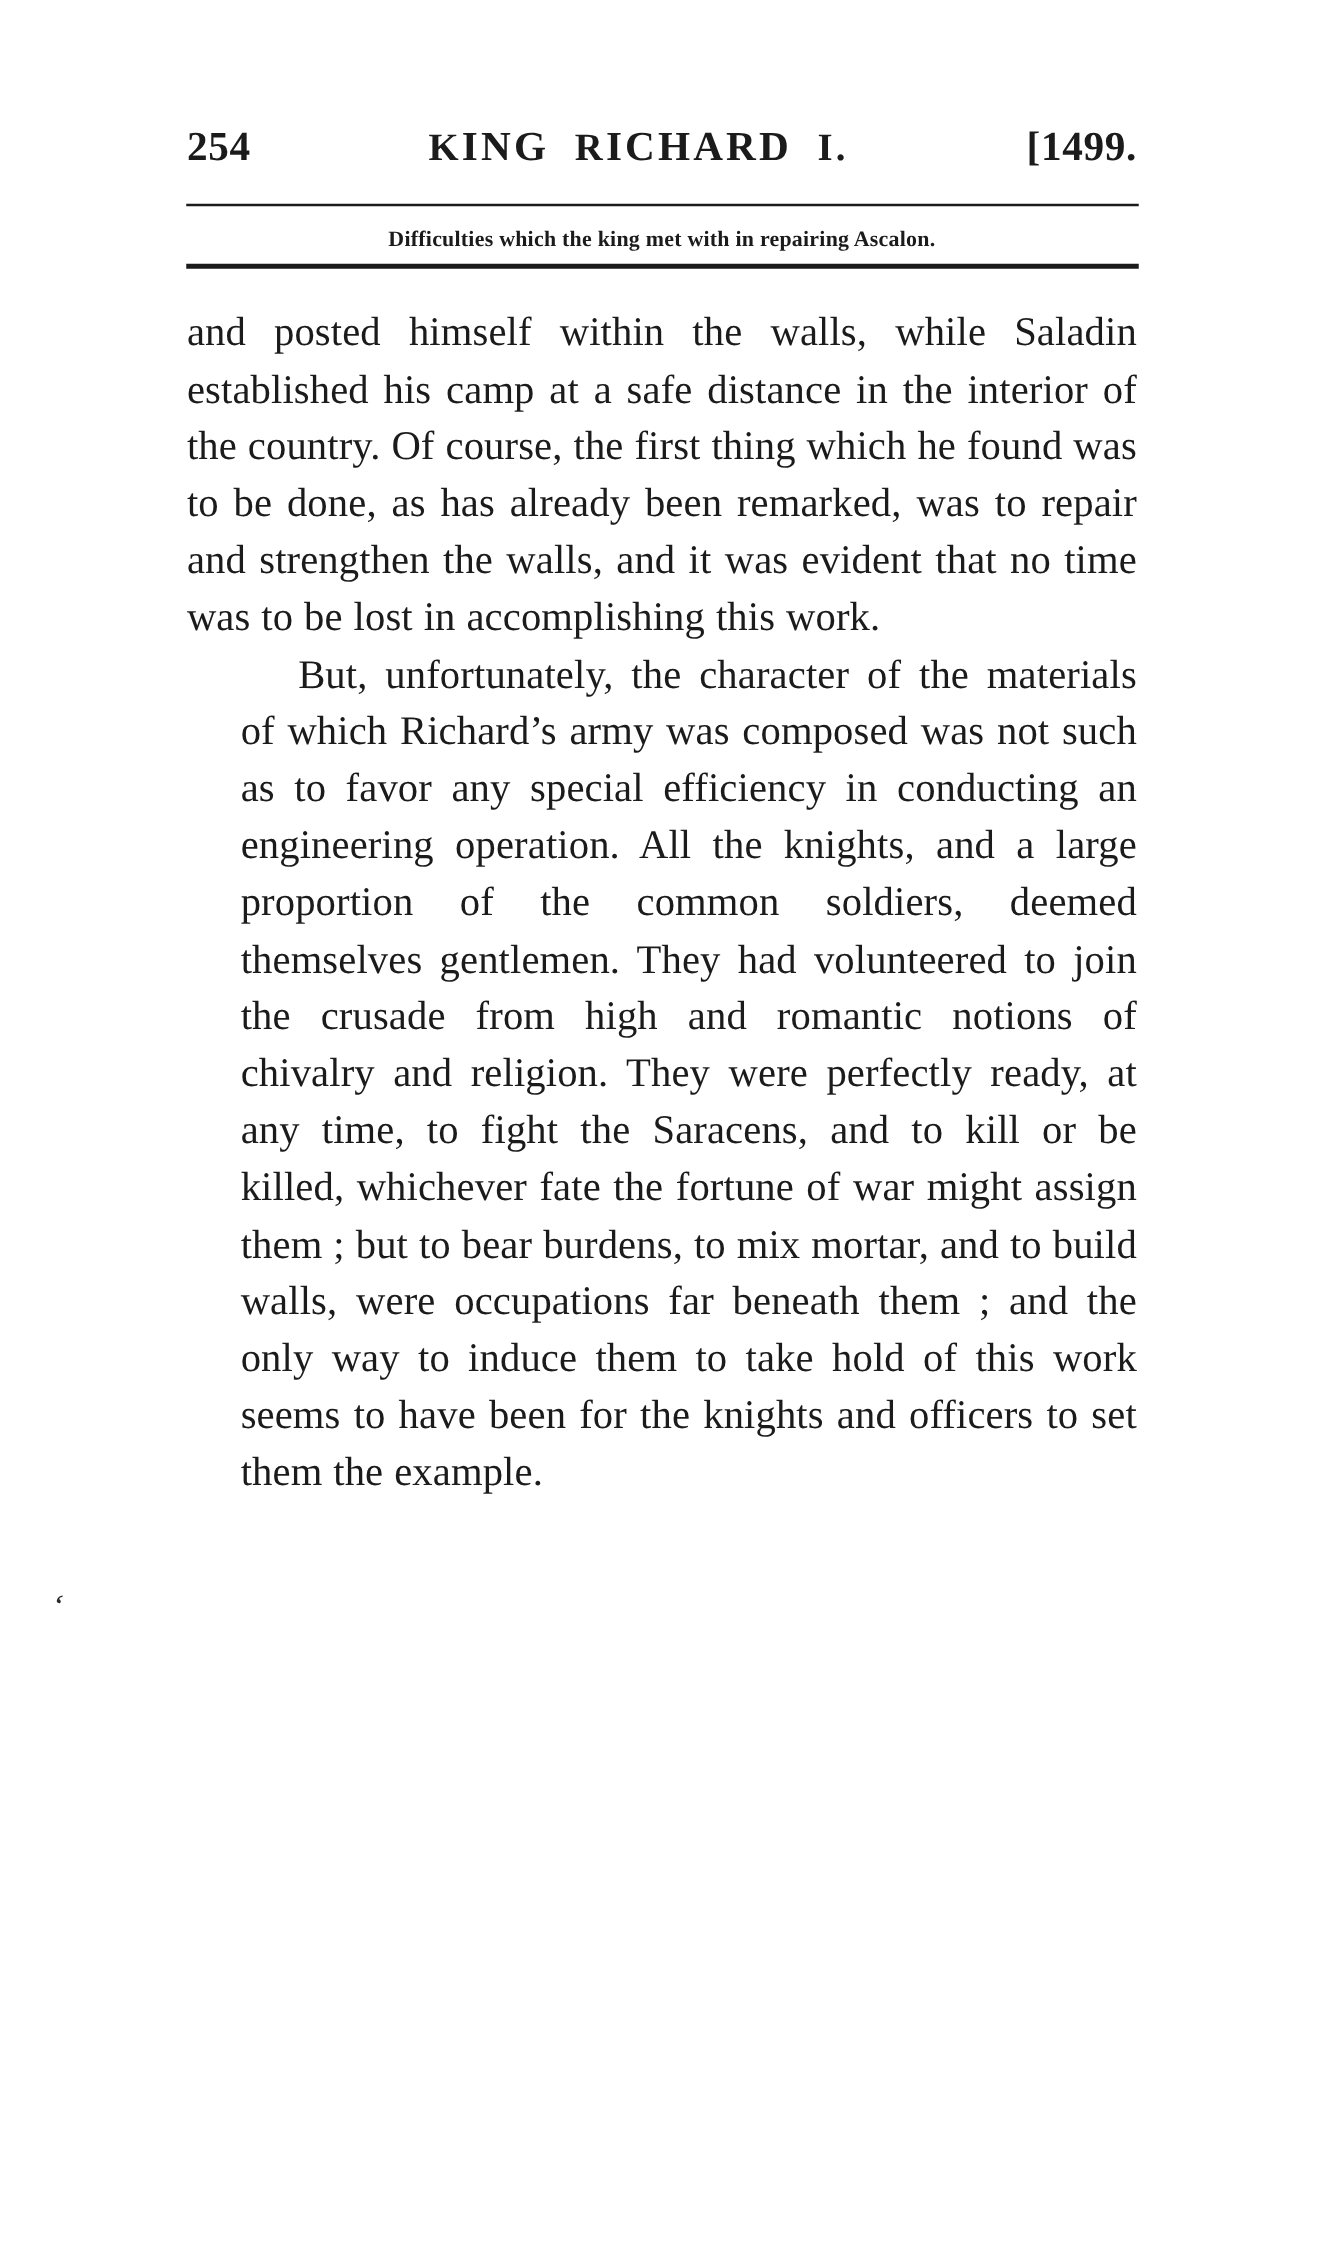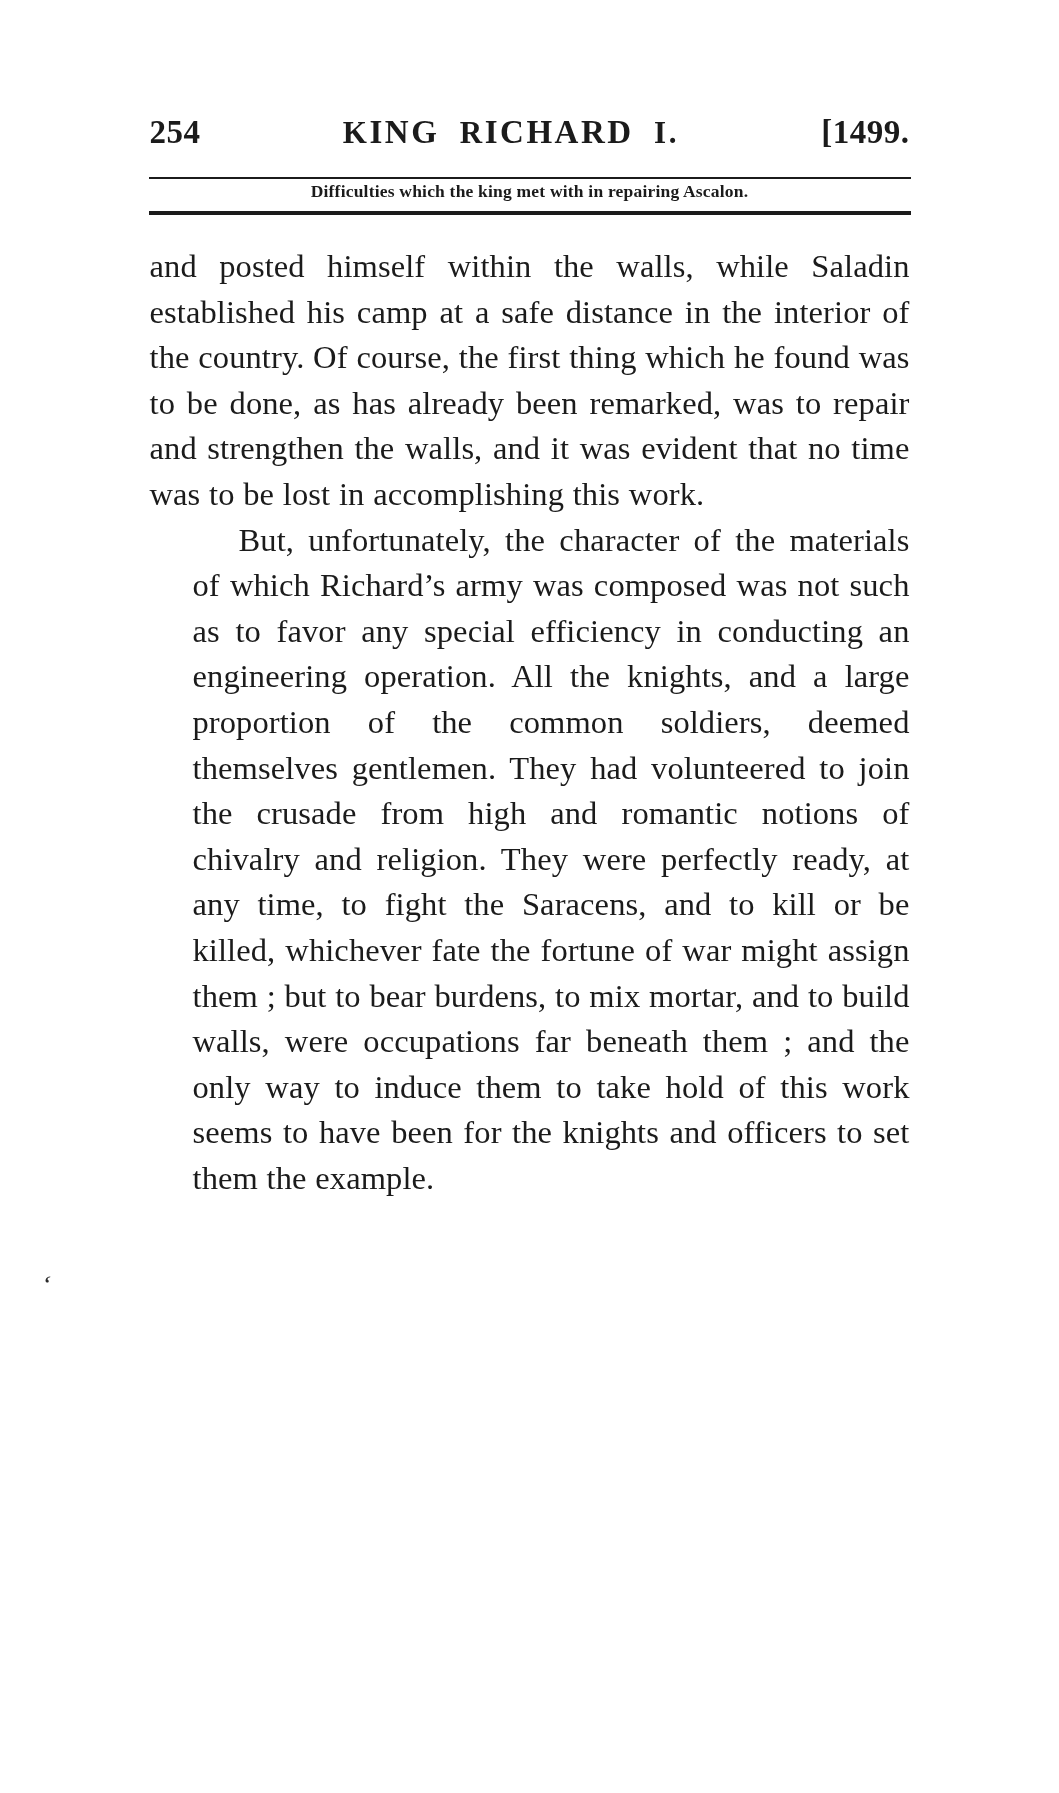--- a/index.html
+++ b/index.html
@@ -20,21 +20,21 @@
     height: 1793px;
     box-sizing: border-box;
     padding: 96px 78px 0 78px;
   }
   
   .header-row {
     display: flex;
     align-items: baseline;
     justify-content: space-between;
     width: 760px;
-    margin: 18px auto;
+    margin: 4px auto;
     padding: 0 2px;
     gap: 12px;
   }
   .folio {
     font-size: 33px;
     font-weight: bold;
     letter-spacing: 0.5px;
   }
   .running-title {
     font-size: 31px;
@@ -62,21 +62,21 @@
   }
   .rule-thick {
     height: 4px;
     background: #1b1b1b;
   }
   .sidenote {
     font-size: 17.5px;
     font-weight: bold;
     text-align: center;
     letter-spacing: 0.2px;
-    padding: 2px 0 9px 0;
+    padding: 16px 0 9px 0;
     white-space: nowrap;
   }
   
   .body {
     width: 760px;
     margin: 0 auto;
     padding-top: 29px;
   }
   p.para {
     margin: 0;

